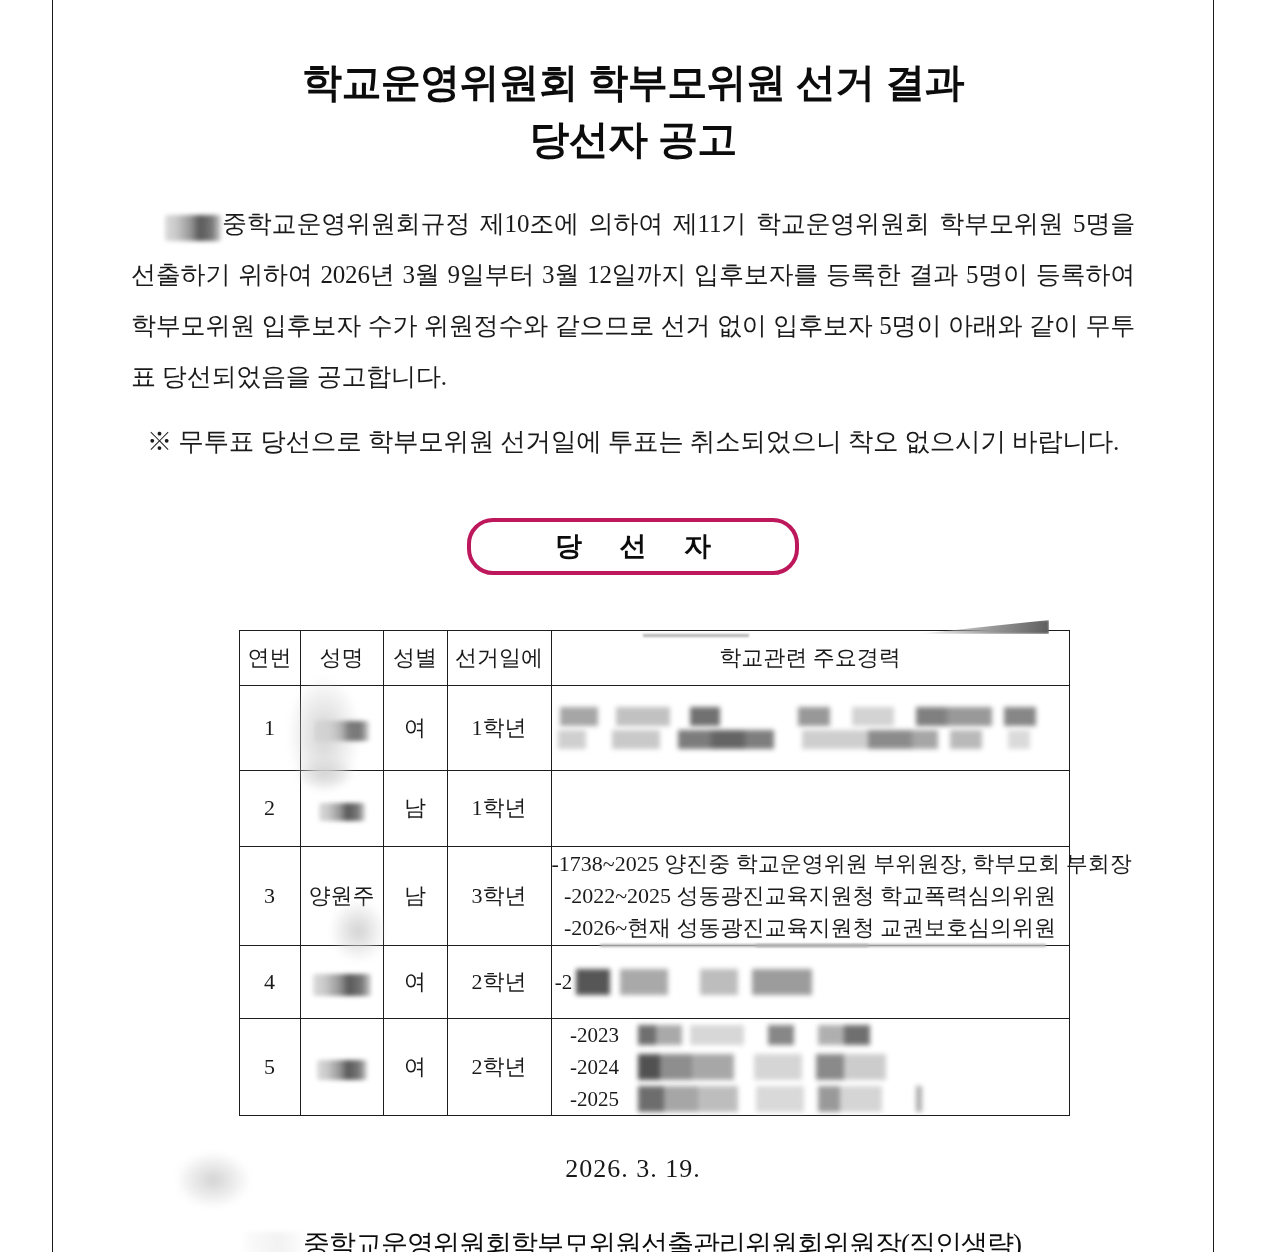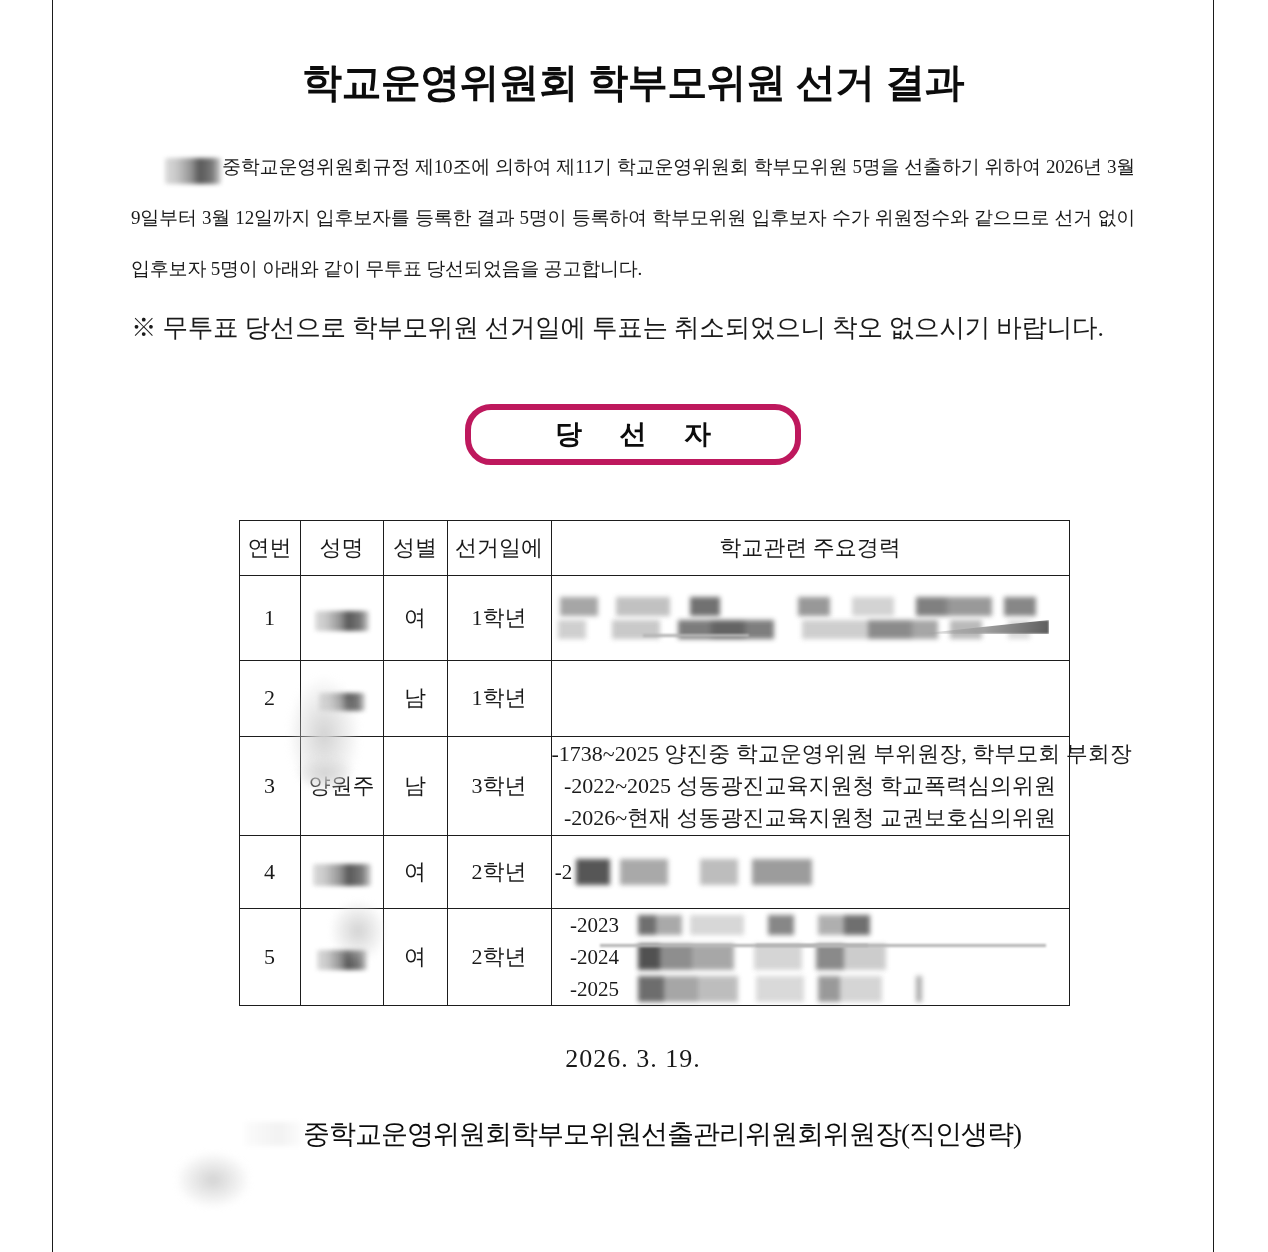--- a/index.html
+++ b/index.html
@@ -54,21 +54,21 @@
     letter-spacing: -0.6px;
     color: #0c0c0c;
   }
   .doc-title .line { display: block; }
 
   
   .body-block {
     margin: 30px 78px 0 78px;
   }
   .para {
-    font-size: 19px;
+    font-size: 25px;
     line-height: 51px;
     letter-spacing: -0.2px;
     color: #1a1a1a;
     text-align: justify;
     text-justify: inter-word;
     margin: 0;
   }
   .para .indent { display: inline-block; width: 34px; }
 
   
@@ -86,34 +86,35 @@
     width: 56px;
     height: 26px;
     margin: 0 1px -5px 0;
   }
 
   .note {
     font-size: 25.5px;
     line-height: 44px;
     letter-spacing: -0.2px;
     color: #1a1a1a;
-    margin: 12px 0 0 0;
+    margin: 18px 0 0 0;
     white-space: nowrap;
+    text-align: center;
   }
 
   
   .pill-wrap {
     margin-top: 54px;
     display: flex;
     justify-content: center;
   }
   .pill {
     width: 324px;
     height: 49px;
-    border: 6px solid #be185d;
+    border: 4px solid #be185d;
     border-radius: 26px;
     display: flex;
     align-items: center;
     justify-content: center;
     font-family: "Liberation Sans", "DejaVu Sans", sans-serif;
     font-weight: 700;
     font-size: 27px;
     letter-spacing: 15px;
     text-indent: 15px;
     color: #0c0c0c;
@@ -313,20 +314,21 @@
 
 <div class="screen">
 
   <div class="page-edge left"></div>
   <div class="page-edge right"></div>
 
   <div class="page">
 
     <h1 class="doc-title">
       <span class="line">학교운영위원회 학부모위원 선거 결과</span>
+      <span class="line">당선자 공고</span>
     </h1>
 
     <div class="body-block">
       <p class="para">
         <span class="indent"></span><span class="redact school-name"></span><span>중학교운영위원회규정 제10조에 의하여 제11기 학교운영위원회 학부모위원 5명을 선출하기 위하여 2026년 3월 9일부터 3월 12일까지 입후보자를 등록한 결과 5명이 등록하여 학부모위원 입후보자 수가 위원정수와 같으므로 선거 없이 입후보자 5명이 아래와 같이 무투표 당선되었음을 공고합니다.</span>
       </p>
       <p class="note">※ 무투표 당선으로 학부모위원 선거일에 투표는 취소되었으니 착오 없으시기 바랍니다.</p>
     </div>
 
     <div class="pill-wrap">

